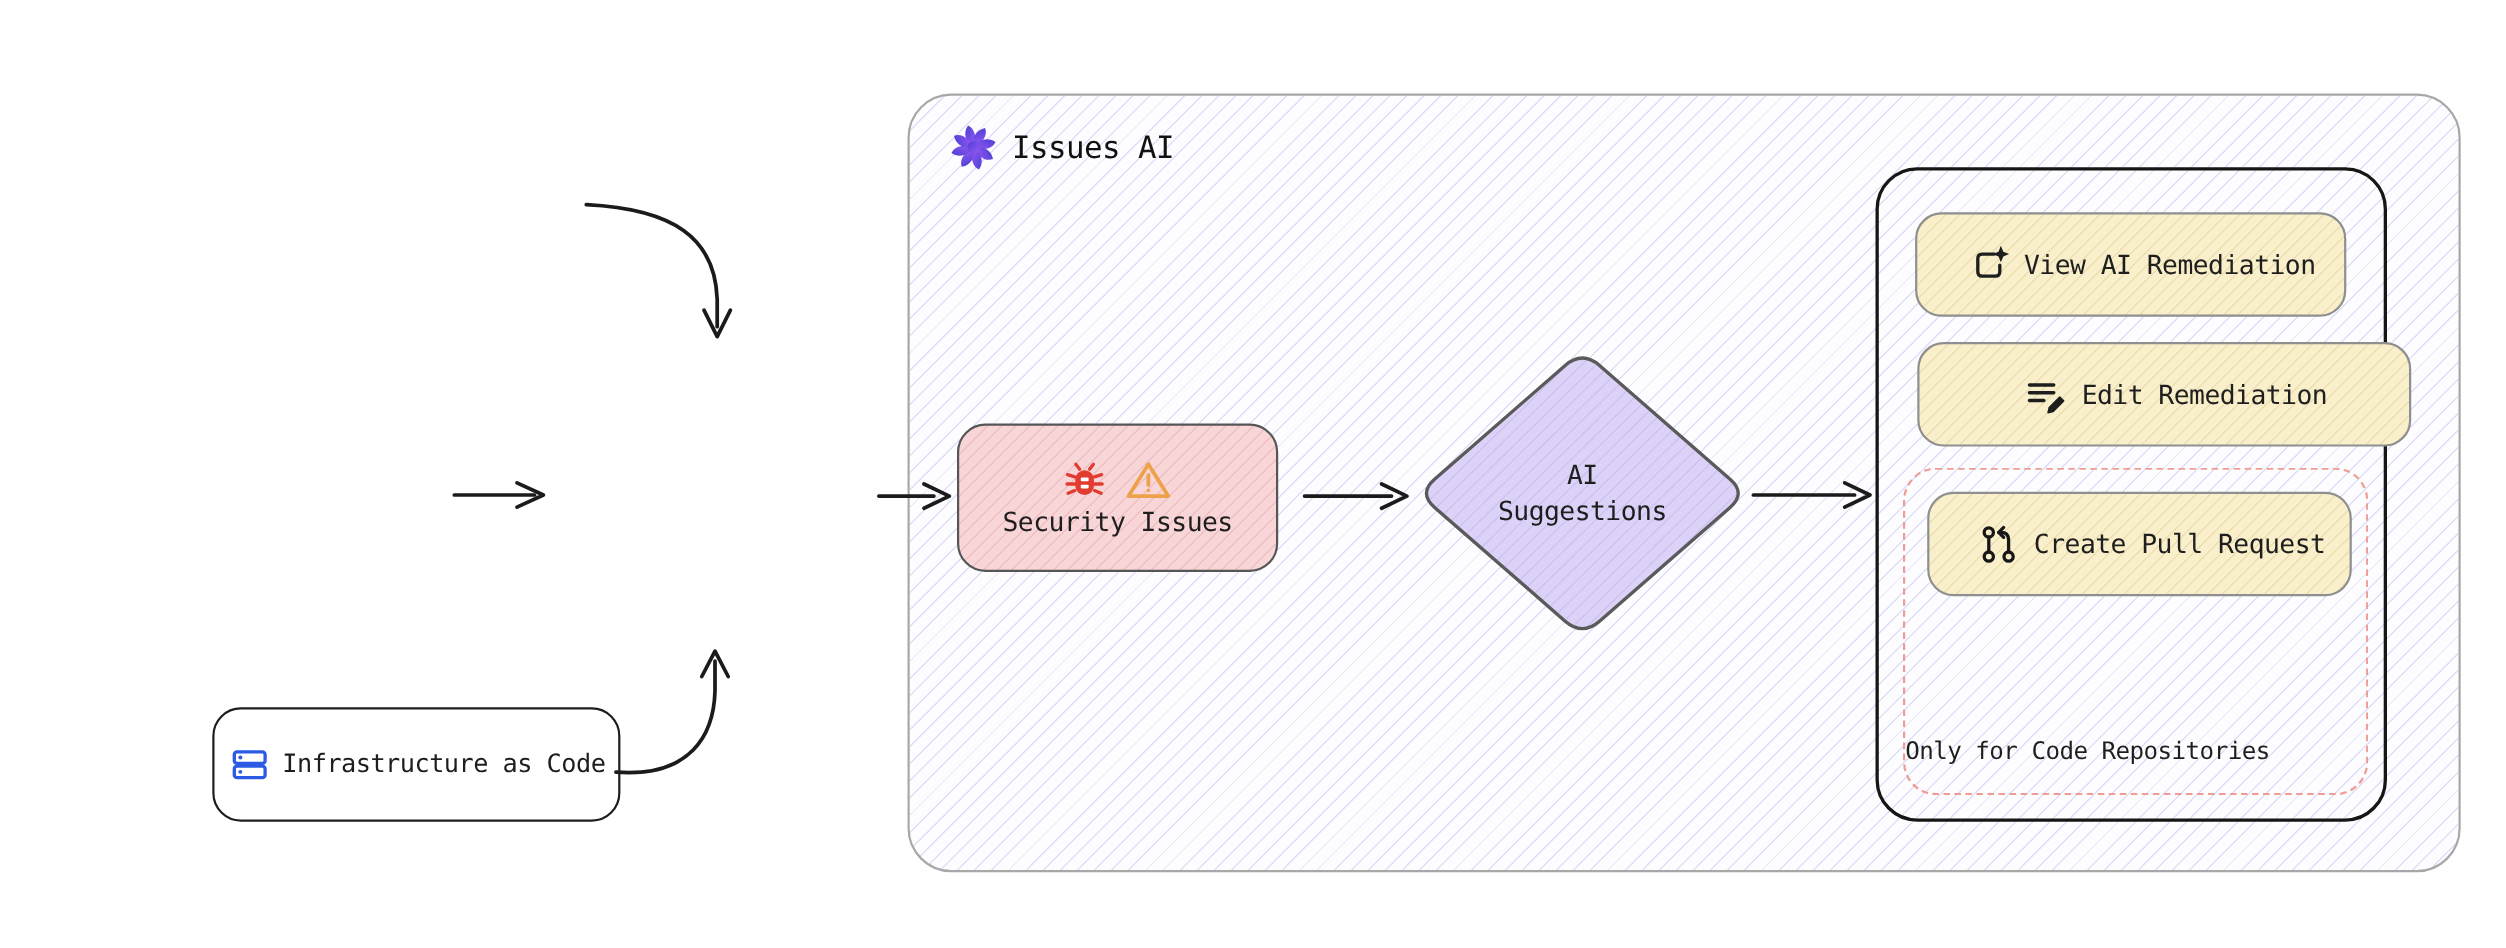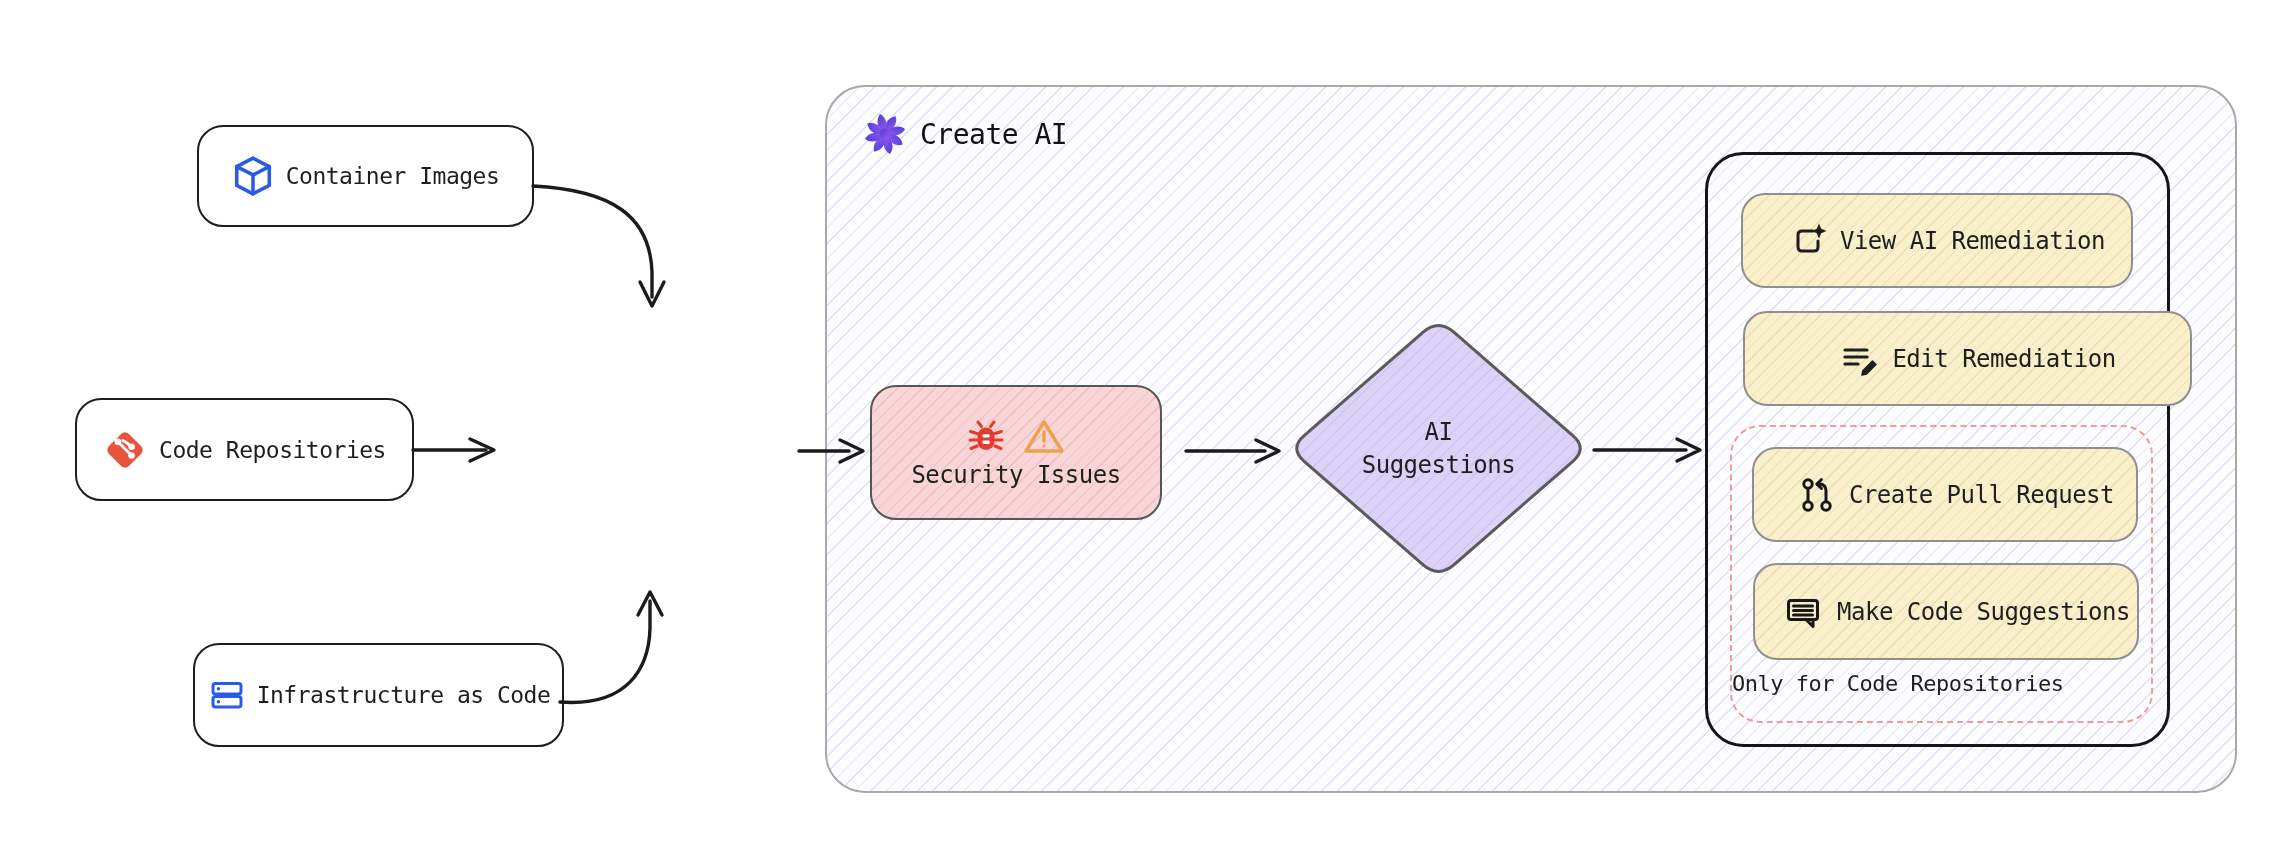--- a/index.html
+++ b/index.html
@@ -98,46 +98,25 @@
           <path d="M25 25 C18 20 15 12 20 5 C27 8 28 18 25 25 Z" transform="rotate(45 25 25)"></path>
           <path d="M25 25 C18 20 15 12 20 5 C27 8 28 18 25 25 Z" transform="rotate(90 25 25)"></path>
           <path d="M25 25 C18 20 15 12 20 5 C27 8 28 18 25 25 Z" transform="rotate(135 25 25)"></path>
           <path d="M25 25 C18 20 15 12 20 5 C27 8 28 18 25 25 Z" transform="rotate(180 25 25)"></path>
           <path d="M25 25 C18 20 15 12 20 5 C27 8 28 18 25 25 Z" transform="rotate(225 25 25)"></path>
           <path d="M25 25 C18 20 15 12 20 5 C27 8 28 18 25 25 Z" transform="rotate(270 25 25)"></path>
           <path d="M25 25 C18 20 15 12 20 5 C27 8 28 18 25 25 Z" transform="rotate(315 25 25)"></path>
           <circle cx="25" cy="25" r="5.5"></circle>
         </g>
       </svg>
-      <span>Create AI</span>
-    </div>
-  </div>
-
-  <div class="node" style="left:197px;top:125px;width:333px;height:98px;">
-    <svg class="icon" width="42" height="42" viewBox="0 0 40 40" fill="none" stroke="#2b5be4" stroke-width="3.4" stroke-linecap="round" stroke-linejoin="round">
-      <path d="M20 3 L35.5 11 V29 L20 37 L4.5 29 V11 Z"></path>
-      <path d="M4.5 11 L20 19 L35.5 11"></path>
-      <path d="M20 19 V37"></path>
-    </svg>
-    <span class="lbl">Container Images</span>
-  </div>
-
-  <div class="node" style="left:75px;top:398px;width:335px;height:99px;">
-    <svg class="icon" width="44" height="44" viewBox="0 0 40 40">
-      <rect x="7.2" y="7.2" width="25.6" height="25.6" rx="5" transform="rotate(45 20 20)" fill="#e8533b"></rect>
-      <g stroke="#ffffff" stroke-width="2.6" fill="none" stroke-linecap="round">
-        <line x1="14" y1="13" x2="25.5" y2="24.5"></line>
-        <path d="M18 11.5 q5.5 2 7.5 7"></path>
-      </g>
-      <circle cx="13.5" cy="12.5" r="3" fill="#ffffff"></circle>
-      <circle cx="26" cy="25" r="3" fill="#ffffff"></circle>
-      <circle cx="26" cy="17" r="3" fill="#ffffff"></circle>
-    </svg>
-    <span class="lbl">Code Repositories</span>
-  </div>
+      <span>Issues AI</span>
+    </div>
+  </div>
+
+
 
   <div class="node" style="left:193px;top:643px;width:367px;height:100px;gap:10px;">
     <svg class="icon" width="40" height="40" viewBox="0 0 40 40" fill="none" stroke="#2b5be4" stroke-width="3" stroke-linecap="round" stroke-linejoin="round">
       <rect x="6" y="8.5" width="28" height="10.5" rx="2.5"></rect>
       <rect x="6" y="21.5" width="28" height="10.5" rx="2.5"></rect>
       <circle cx="11.5" cy="13.7" r="1.8" fill="#2b5be4" stroke="none"></circle>
       <circle cx="11.5" cy="26.7" r="1.8" fill="#2b5be4" stroke="none"></circle>
     </svg>
     <span class="lbl">Infrastructure as Code</span>
   </div>
@@ -214,27 +193,18 @@
           <circle cx="12" cy="10" r="4.2"></circle>
           <line x1="12" y1="14.5" x2="12" y2="27.5"></line>
           <circle cx="12" cy="32" r="4.2"></circle>
           <path d="M30 27.5 V17 q0 -7 -7 -7 h-2"></path>
           <path d="M25.5 5.5 L21 10 L25.5 14.5"></path>
           <circle cx="30" cy="32" r="4.2"></circle>
         </svg>
         <span class="lbl">Create Pull Request</span>
       </div>
 
-      <div class="action-btn btn-suggest">
-        <svg class="icon" width="44" height="40" viewBox="0 0 44 40" fill="none" stroke="#171717" stroke-width="3" stroke-linecap="round" stroke-linejoin="round">
-          <path d="M9 8.5 H33 Q35.5 8.5 35.5 11 V25 Q35.5 27.5 33 27.5 H24 L31 34.5 V27.5 H9 Q6.5 27.5 6.5 25 V11 Q6.5 8.5 9 8.5 Z"></path>
-          <line x1="11.5" y1="14" x2="30.5" y2="14"></line>
-          <line x1="11.5" y1="18.5" x2="30.5" y2="18.5"></line>
-          <line x1="11.5" y1="23" x2="30.5" y2="23"></line>
-        </svg>
-        <span class="lbl">Make Code Suggestions</span>
-      </div>
 
       <div class="group-note">Only for Code Repositories</div>
     </div>
   </div>
 
 </div>
 
 </body></html>

